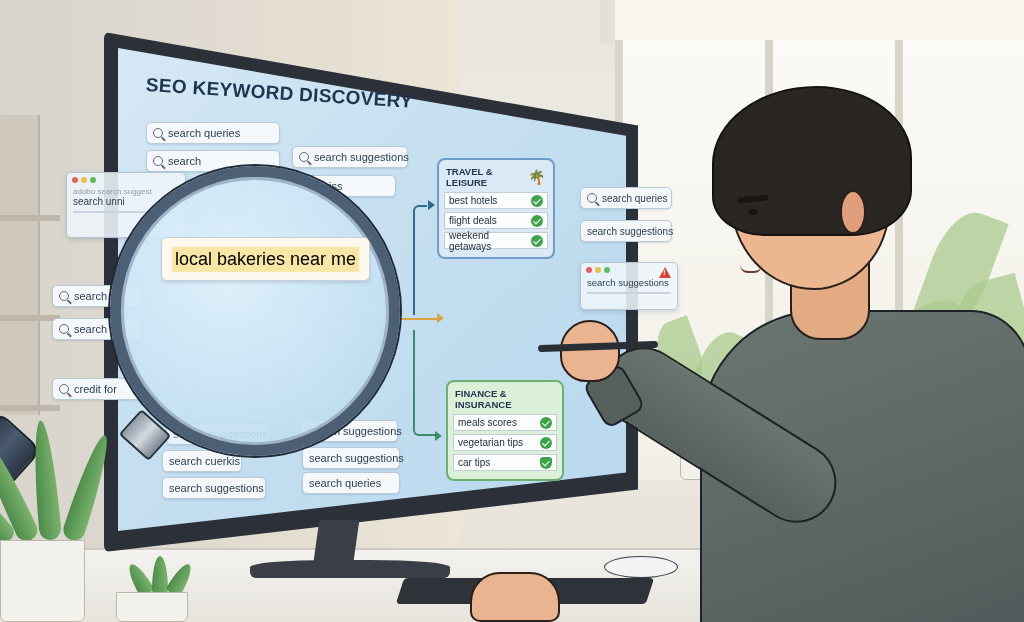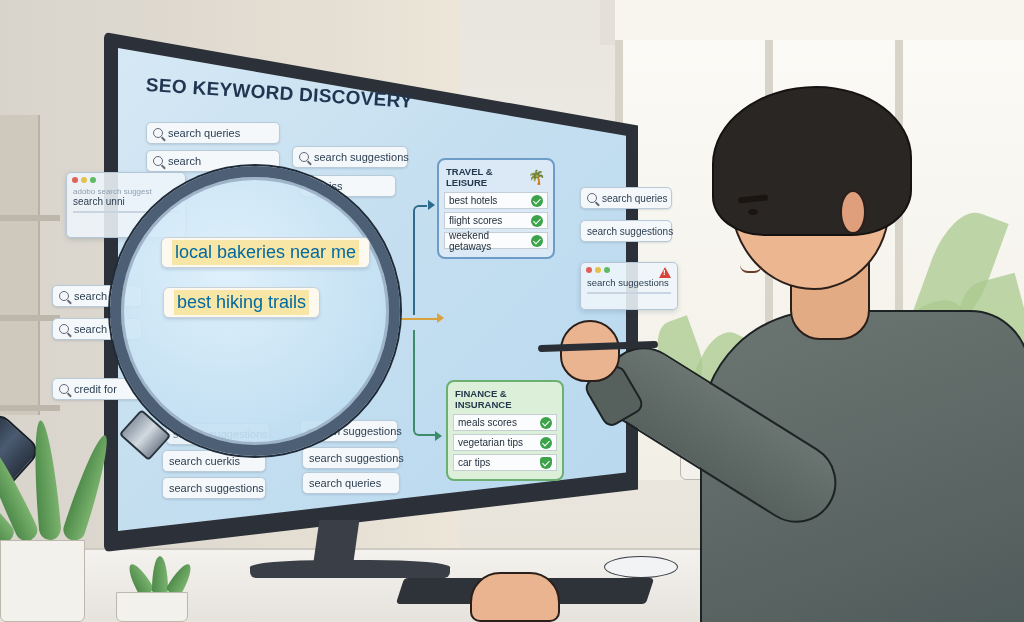--- a/index.html
+++ b/index.html
@@ -81,22 +81,22 @@
   .panel-sub { font-size: 8px; color: #8ea0b0; padding: 0 6px; }
   .panel-lines { margin: 4px 6px; height: 2px; background: #c8d5e0; }
 
   
   .lens {
     position: absolute; left: 110px; top: 166px; width: 290px; height: 290px; border-radius: 50%;
     border: 11px solid #4d5f74; box-shadow: inset 0 0 0 3px #9fb4c8, 0 0 0 2px #1f2b38;
     background: radial-gradient(circle at 40% 35%, rgba(225,242,252,0.9), rgba(180,215,238,0.85));
     overflow: hidden;
   }
-  .big-chip { position: absolute; height: 31px; background: #fdf9ef; border: 1.5px solid #c8d0d8; border-radius: 6px;
-    font-size: 18px; color: #0369a1; display: flex; align-items: center; padding: 0 10px; white-space: nowrap; box-shadow: 0 2px 3px rgba(40,70,100,0.15); }
+  .big-chip { position: absolute; height: 44px; background: #fdf9ef; border: 1.5px solid #c8d0d8; border-radius: 6px;
+    font-size: 18px; color: #000000; display: flex; align-items: center; padding: 0 10px; white-space: nowrap; box-shadow: 0 2px 3px rgba(40,70,100,0.15); }
   .big-chip .hl { background: #f7e6a6; padding: 2px 3px; }
   .handle-ring { position: absolute; left: 125px; top: 418px; width: 40px; height: 34px; background: linear-gradient(90deg,#8e9aa6,#d2d9e0,#7e8996); transform: rotate(42deg); border: 2px solid #2a323b; border-radius: 4px; }
   .handle { position: absolute; left: -10px; top: 430px; width: 60px; height: 240px; background: linear-gradient(90deg,#2b3544,#4a5a70,#2a3442); border: 2px solid #18202a; border-radius: 14px; transform: rotate(42deg); transform-origin: top center; }
 
   
   .plant-pot { position: absolute; background: #f3f1ec; border: 1.5px solid #bdb8ad; border-radius: 0 0 6px 6px; }
   .leaf { position: absolute; background: linear-gradient(90deg,#4e8a4a,#7bb36e); border-radius: 50% 50% 50% 50% / 90% 90% 10% 10%; transform-origin: bottom center; }
   .soft-leaf { position: absolute; background: #a9c98e; opacity: 0.75; border-radius: 50% 0 50% 0; }
 
   
@@ -173,21 +173,21 @@
     <span class="search-glyph"></span>
     <span>search</span>
   </div>
   <div class="chip" style="left:52px;top:378px;width:96px">
     <span class="search-glyph"></span>
     <span>credit for</span>
   </div>
   <div class="chip faded" style="left:166px;top:423px;width:104px">
     <span>search suggestions</span>
   </div>
-  <div class="chip" style="left:162px;top:450px;width:104px">
+  <div class="chip" style="left:162px;top:450px;width:80px">
     <span>search cuerkis</span>
   </div>
   <div class="chip" style="left:162px;top:477px;width:104px">
     <span>search suggestions</span>
   </div>
   <div class="chip" style="left:300px;top:420px;width:98px">
     <span>search suggestions</span>
   </div>
   <div class="chip" style="left:302px;top:447px;width:98px">
     <span>search suggestions</span>
@@ -206,21 +206,21 @@
   <div class="cat-card cat-travel">
     <div class="cat-title">
       <span>TRAVEL &amp; LEISURE</span>
       <span class="palm-icon">🌴</span>
     </div>
     <div class="cat-item">
       <span>best hotels</span>
       <span class="check-icon"></span>
     </div>
     <div class="cat-item">
-      <span>flight scores</span>
+      <span>flight deals</span>
       <span class="check-icon"></span>
     </div>
     <div class="cat-item">
       <span>weekend getaways</span>
       <span class="check-icon"></span>
     </div>
   </div>
 
 
   <div class="cat-card cat-finance">
@@ -268,23 +268,20 @@
     <span class="warn-icon" style="position:absolute;right:6px;top:4px"></span>
     <div class="panel-text" style="font-size:9.5px">search suggestions</div>
     <div class="panel-lines"></div>
   </div>
 
   <div class="handle"></div>
   <div class="handle-ring"></div>
   <div class="lens">
     <div class="big-chip" style="left:40px;top:60px">
       <span class="hl">local bakeries near me</span>
-    </div>
-    <div class="big-chip" style="left:42px;top:110px">
-      <span class="hl">best hiking trails</span>
     </div>
   </div>
 
   <div class="leaf" style="left:20px;top:430px;width:22px;height:110px;transform:rotate(-25deg)"></div>
   <div class="leaf" style="left:40px;top:420px;width:22px;height:120px;transform:rotate(-5deg)"></div>
   <div class="leaf" style="left:60px;top:430px;width:22px;height:110px;transform:rotate(18deg)"></div>
   <div class="leaf" style="left:0px;top:450px;width:20px;height:90px;transform:rotate(-40deg)"></div>
   <div class="plant-pot" style="left:0;top:540px;width:85px;height:82px"></div>
   <div class="leaf" style="left:140px;top:560px;width:16px;height:34px;transform:rotate(-30deg)"></div>
   <div class="leaf" style="left:152px;top:556px;width:16px;height:38px"></div>

